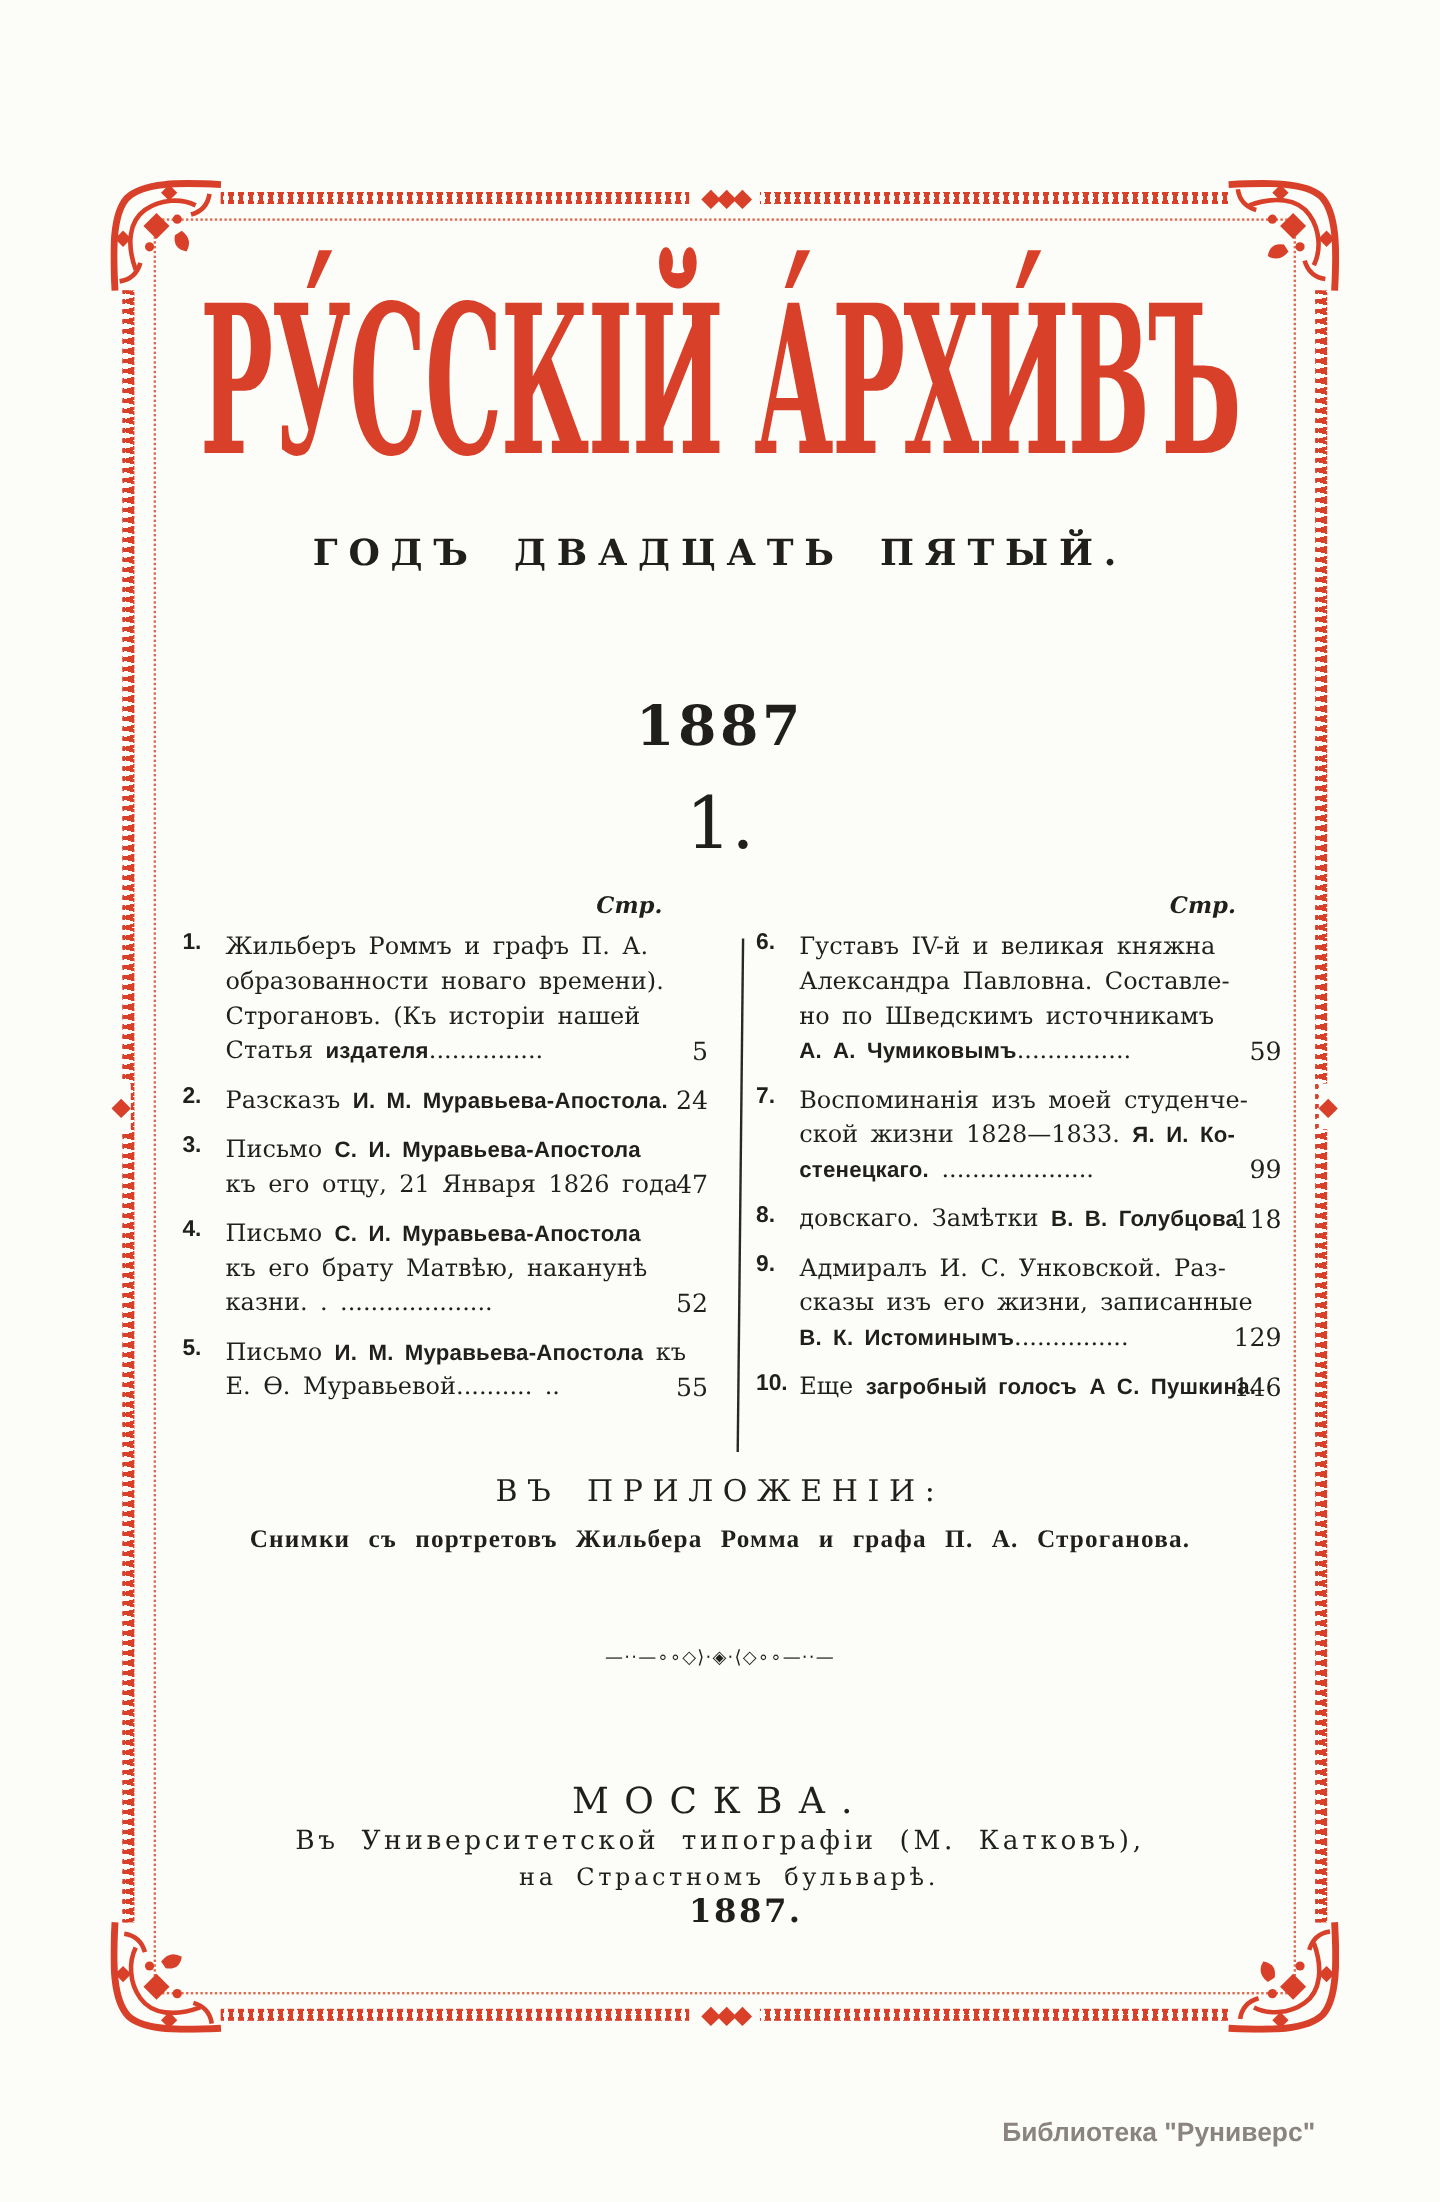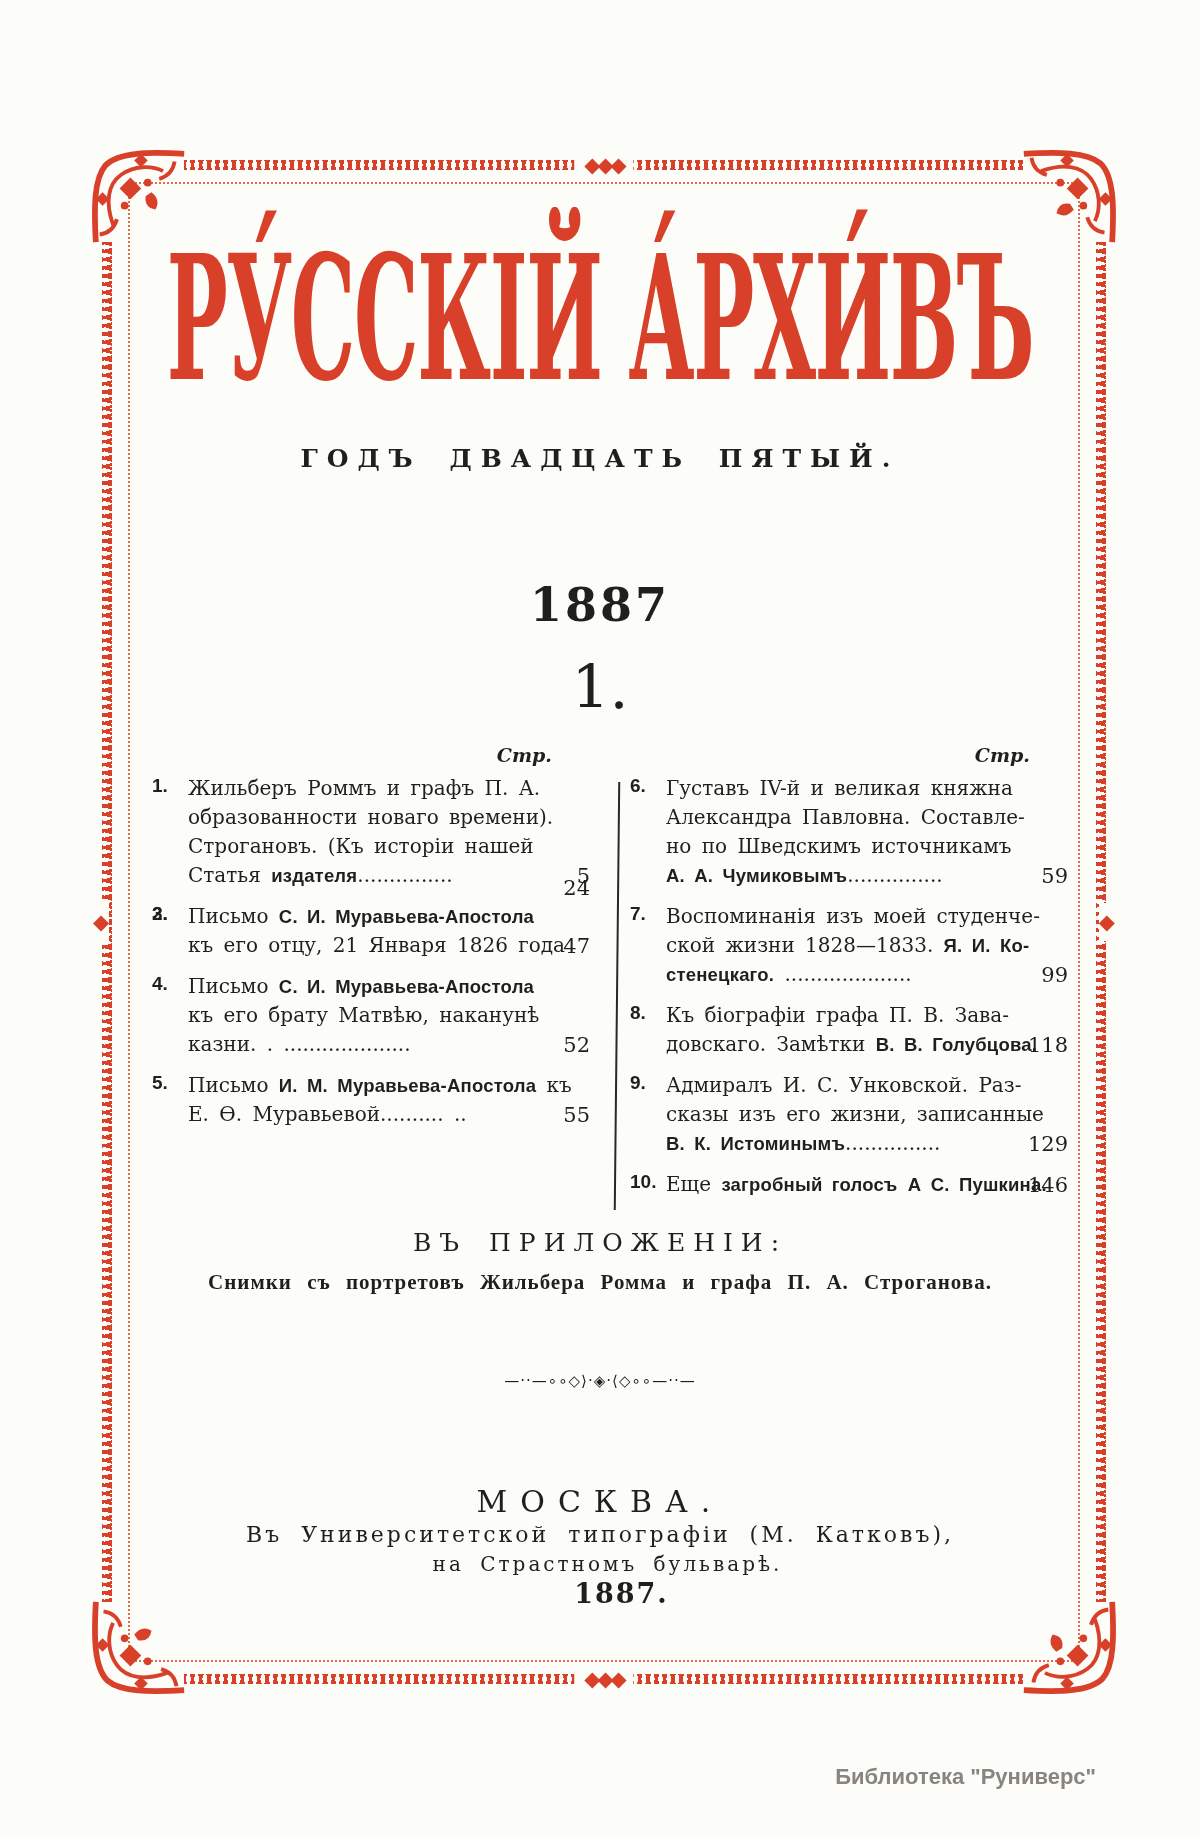--- a/index.html
+++ b/index.html
@@ -42,21 +42,21 @@
   .motif-right{right:-3px;top:50%;transform:translateY(-50%);padding:8px 0;letter-spacing:0;}
 
   
   .masthead-wrap{position:absolute;top:226px;left:0;right:0;height:190px;
     display:flex;align-items:center;justify-content:center;}
   .masthead{
     margin:0;color:#d9402a;font-family:"DejaVu Serif",serif;font-weight:bold;
     font-size:116px;line-height:1;white-space:nowrap;letter-spacing:-2px;
     transform:scale(0.70,1.48);transform-origin:50% 55%;}
 
-  .subtitle{top:444px;font-size:25px;font-weight:bold;letter-spacing:9px;word-spacing:10px;}
+  .subtitle{top:444px;font-size:30px;font-weight:bold;letter-spacing:9px;word-spacing:10px;}
   .year-main{top:578px;font-size:46px;font-weight:bold;letter-spacing:3px;}
   .issue{top:652px;font-size:60px;font-weight:normal;}
 
   
   .toc-col{position:absolute;width:438px;top:744px;}
   #toc-col-0{left:152px;}
   #toc-col-1{left:630px;}
   .toc-header{text-align:right;padding-right:38px;font-style:italic;font-size:19px;
     font-weight:bold;margin-bottom:8px;}
   .toc-item{position:relative;padding-left:36px;padding-right:48px;margin-bottom:12px;}
@@ -200,20 +200,21 @@
               <div class="toc-line"><span>Жильберъ Роммъ и графъ П. А.</span></div>
               <div class="toc-line"><span>образованности новаго времени).</span></div>
               <div class="toc-line"><span>Строгановъ. (Къ исторіи нашей</span></div>
               <div class="toc-line"><span>Статья </span><span class="b">издателя</span><span>...............</span></div>
             </div>
             <span class="toc-page">5</span>
           </div>
           <div class="toc-item">
             <span class="toc-num">2.</span>
             <div class="toc-lines">
+              <div class="toc-line"><span>Разсказъ </span><span class="b">И. М. Муравьева-Апостола.</span></div>
             </div>
             <span class="toc-page">24</span>
           </div>
           <div class="toc-item">
             <span class="toc-num">3.</span>
             <div class="toc-lines">
               <div class="toc-line"><span>Письмо </span><span class="b">С. И. Муравьева-Апостола</span></div>
               <div class="toc-line"><span>къ его отцу, 21 Января 1826 года</span></div>
             </div>
             <span class="toc-page">47</span>
@@ -256,21 +257,20 @@
             <div class="toc-lines">
               <div class="toc-line"><span>Воспоминанія изъ моей студенче-</span></div>
               <div class="toc-line"><span>ской жизни 1828—1833. </span><span class="b">Я. И. Ко-</span></div>
               <div class="toc-line"><span class="b">стенецкаго.</span><span> ....................</span></div>
             </div>
             <span class="toc-page">99</span>
           </div>
           <div class="toc-item">
             <span class="toc-num">8.</span>
             <div class="toc-lines">
-              <div class="toc-line"><span>Къ біографіи графа П. В. Зава-</span></div>
               <div class="toc-line"><span>довскаго. Замѣтки </span><span class="b">В. В. Голубцова.</span></div>
             </div>
             <span class="toc-page">118</span>
           </div>
           <div class="toc-item">
             <span class="toc-num">9.</span>
             <div class="toc-lines">
               <div class="toc-line"><span>Адмиралъ И. С. Унковской. Раз-</span></div>
               <div class="toc-line"><span>сказы изъ его жизни, записанные</span></div>
               <div class="toc-line"><span class="b">В. К. Истоминымъ</span><span>...............</span></div>

